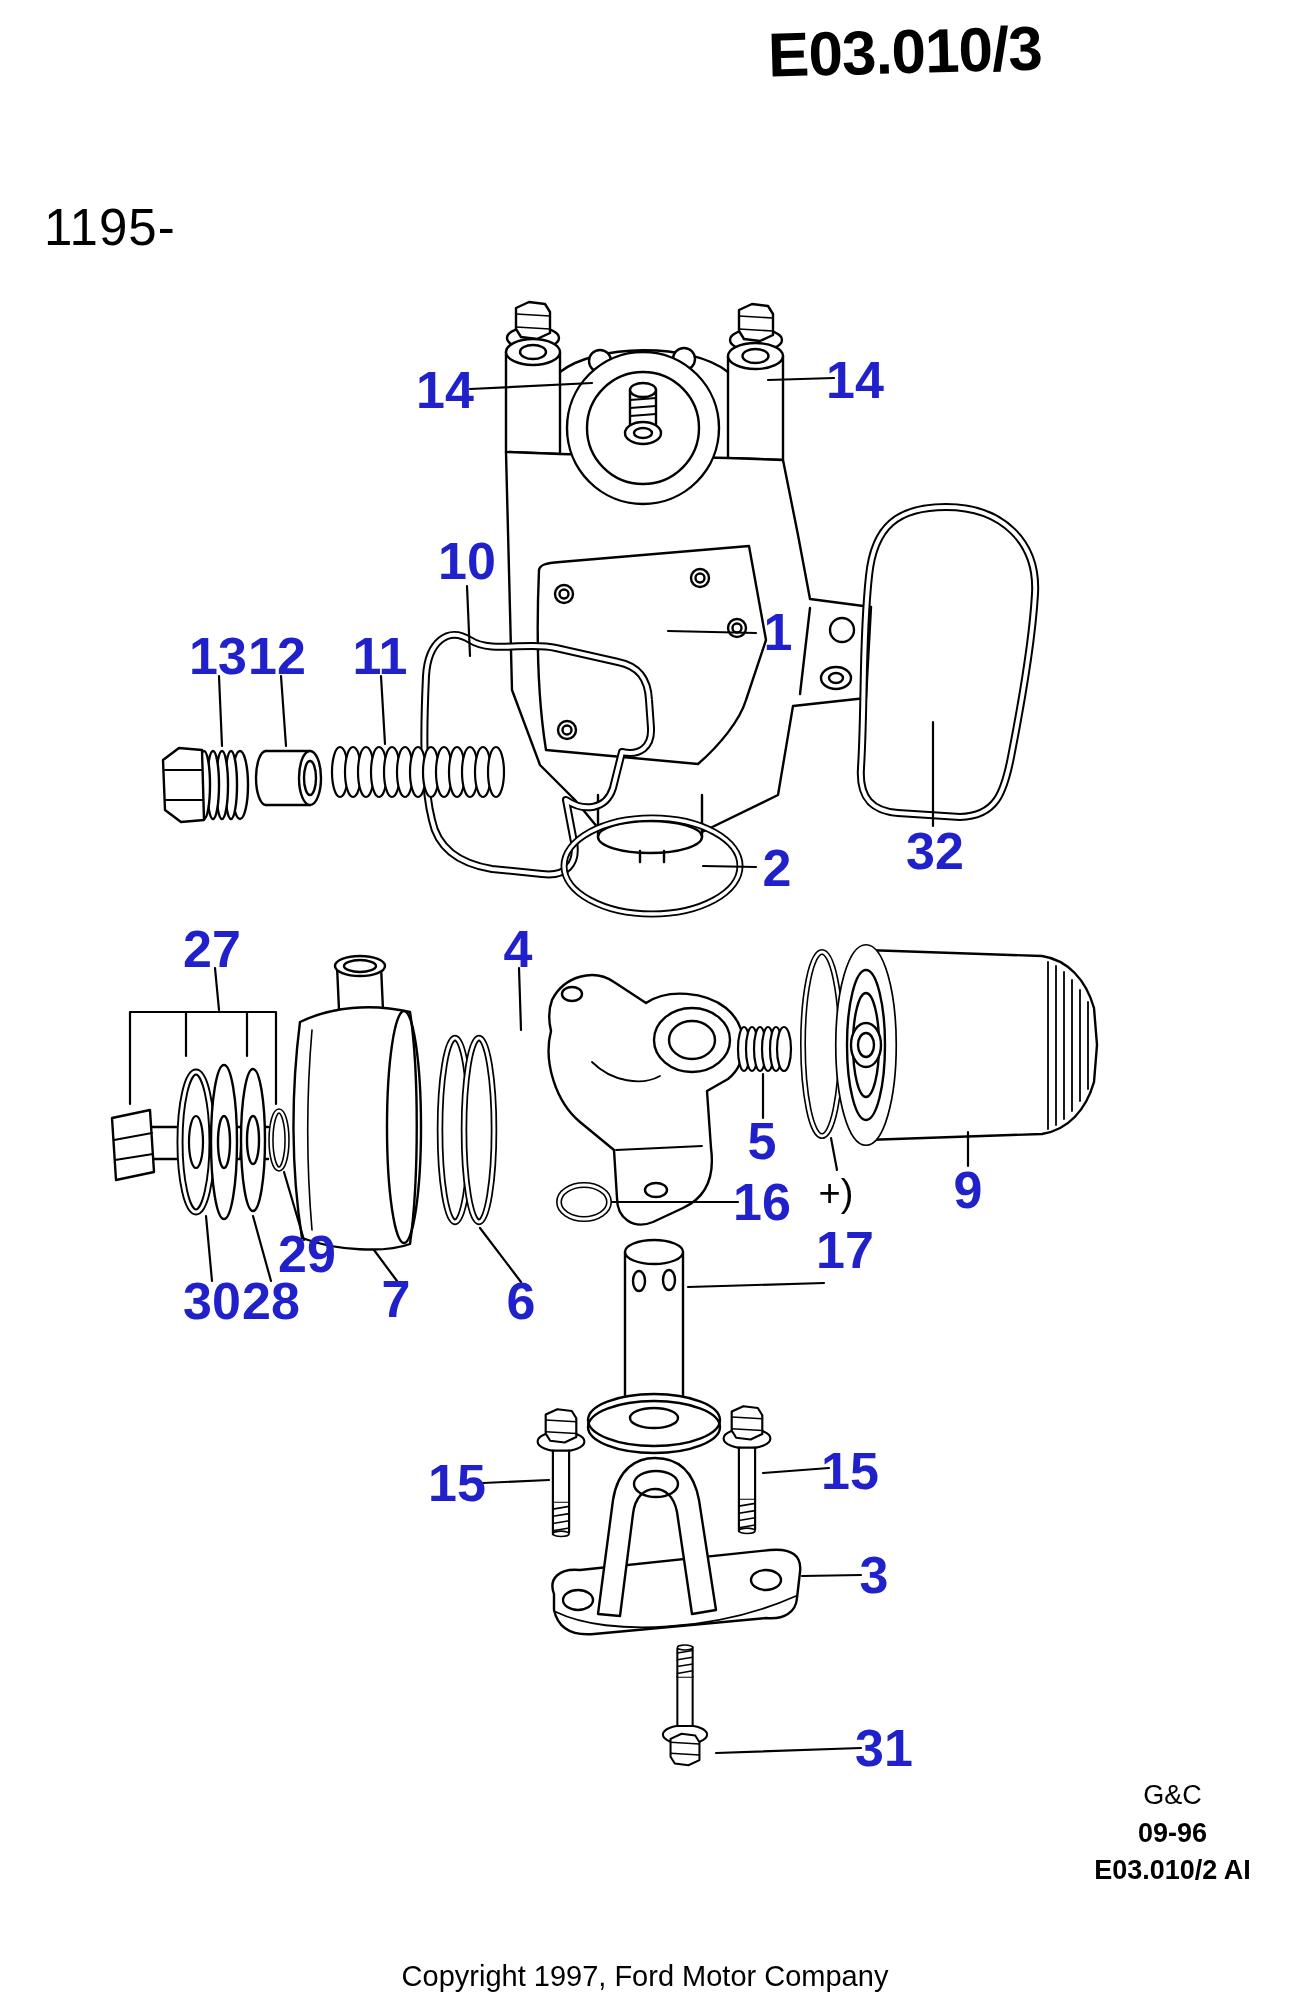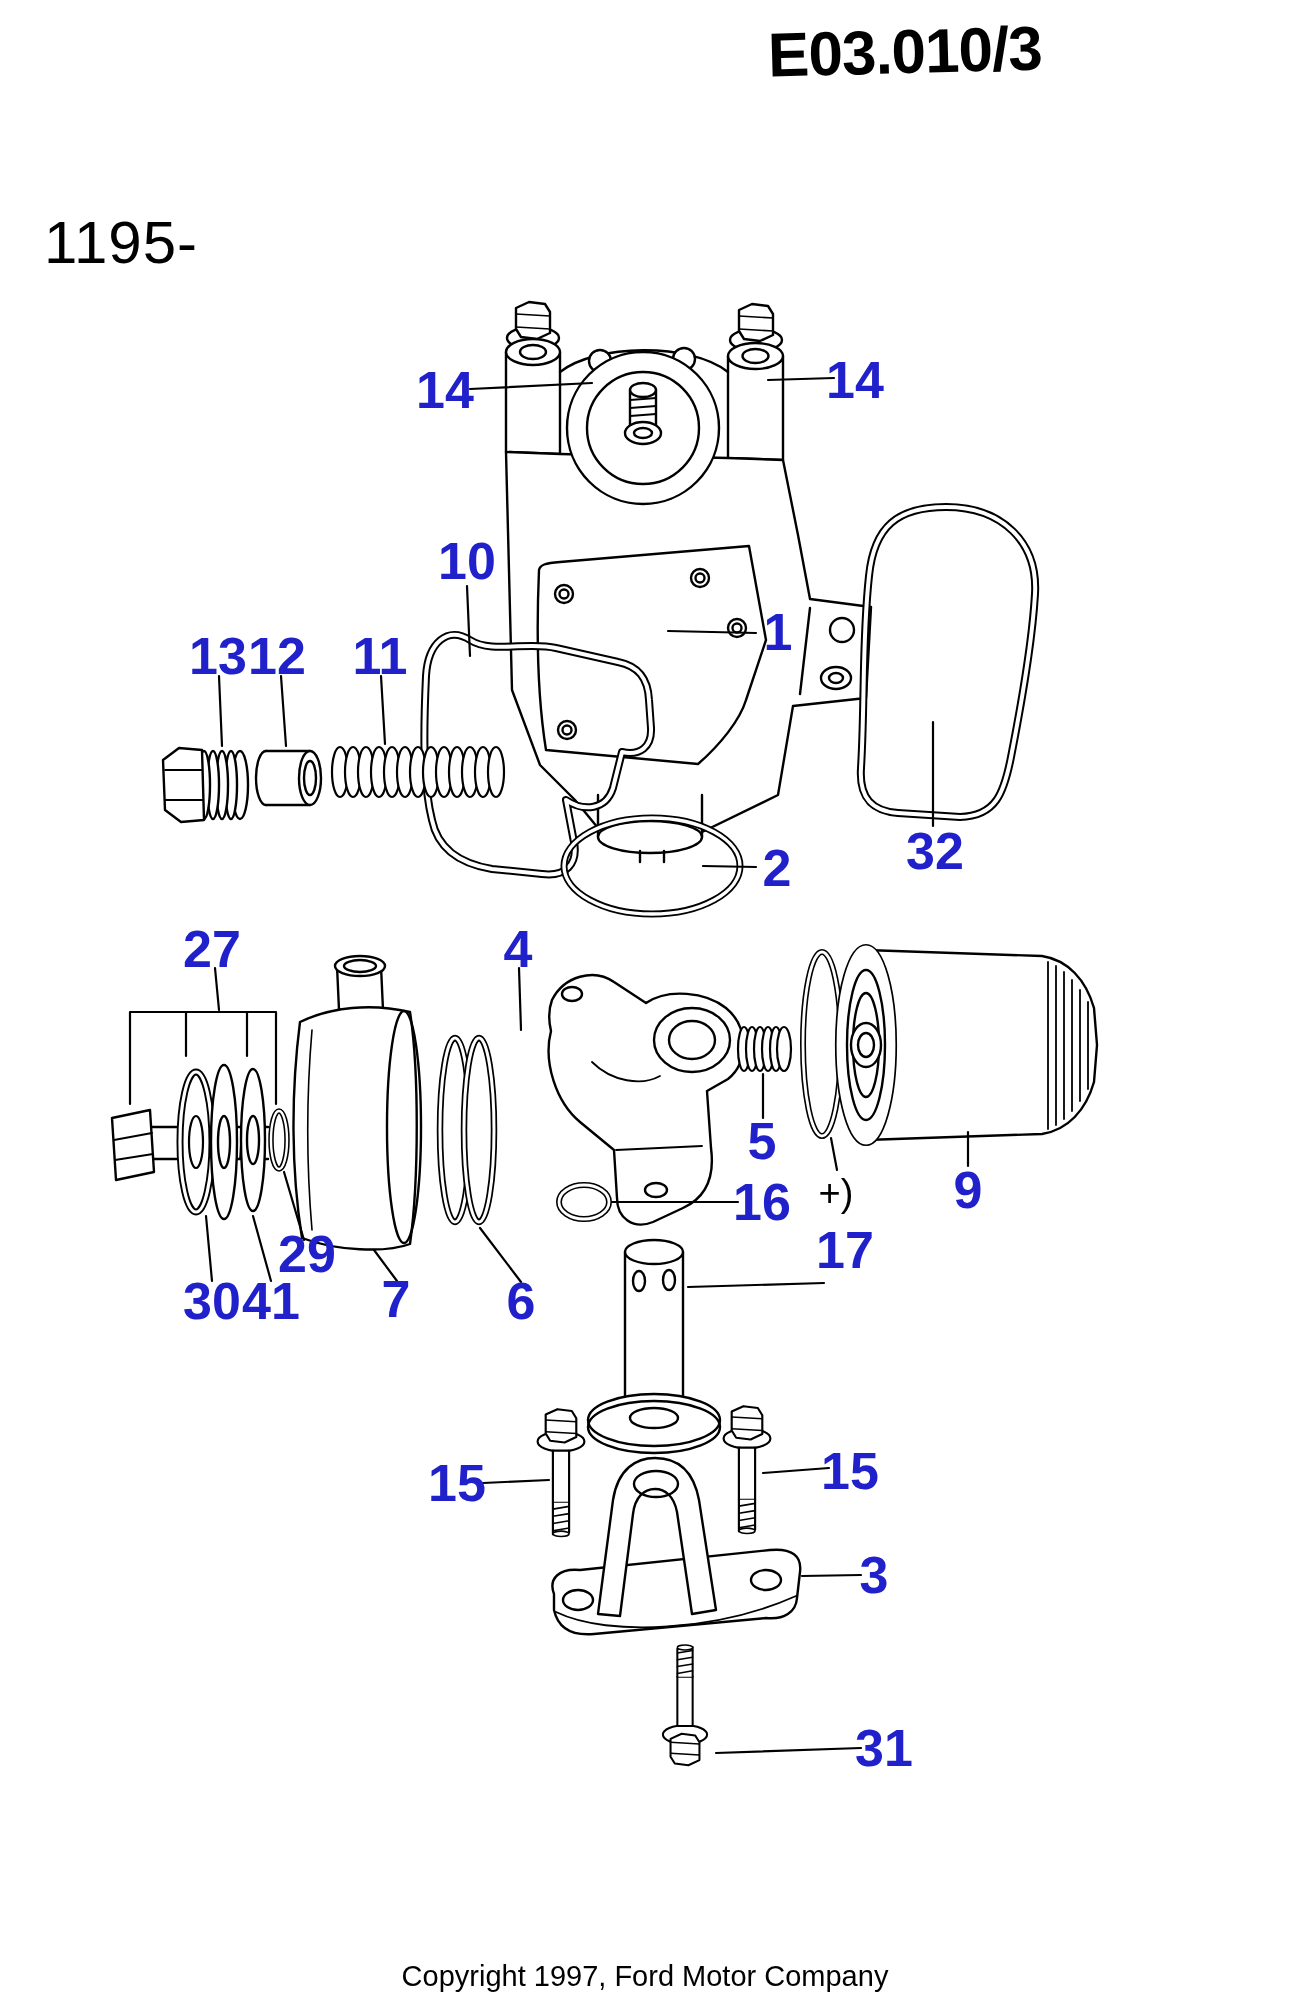--- a/index.html
+++ b/index.html
@@ -2,21 +2,21 @@
 <html><head>
 <meta charset="utf-8">
 <style>
   html,body{margin:0;padding:0;background:#ffffff;}
   #page{position:relative;width:1290px;height:2000px;background:#ffffff;overflow:hidden;
         font-family:"Liberation Sans",sans-serif;}
   #art{position:absolute;left:0;top:0;z-index:1;}
   .txt{position:absolute;z-index:2;white-space:nowrap;color:#000;}
   #title-code{left:768px;top:16px;font-size:62px;font-weight:700;transform:rotate(-1.5deg);letter-spacing:-1px;}
   #model-code{left:44px;top:132px;font-size:45px;font-weight:400;letter-spacing:1px;}
-  #build-range{left:44px;top:208px;font-size:60px;font-weight:400;letter-spacing:1px;}
+  #build-range{left:44px;top:198px;font-size:51px;font-weight:400;letter-spacing:1px;}
   #stamp{left:1085px;top:1780px;width:175px;text-align:center;z-index:2;position:absolute;}
   #stamp .s1{font-size:27px;font-weight:400;margin-bottom:7px;}
   #stamp .s2{font-size:27px;font-weight:700;margin-bottom:6px;}
   #stamp .s3{font-size:27px;font-weight:700;}
   #copyright{left:0;top:1960px;width:1290px;text-align:center;font-size:29px;font-weight:400;}
   .co{position:absolute;z-index:2;transform:translate(-50%,-50%);
       font-family:"Liberation Sans",sans-serif;font-size:52px;font-weight:700;color:#2121cc;white-space:nowrap;}
   .note{position:absolute;z-index:2;transform:translate(-50%,-50%);
         font-family:"Liberation Sans",sans-serif;font-size:38px;font-weight:400;color:#000;white-space:nowrap;}
 </style>
@@ -277,21 +277,26 @@
   <div class="co" style="left:762px;top:1141px">5</div>
   <div class="co" style="left:762px;top:1202px">16</div>
   <div class="note" style="left:836px;top:1193px">+)</div>
   <div class="co" style="left:968px;top:1190px">9</div>
   <div class="co" style="left:845px;top:1250px">17</div>
   <div class="co" style="left:457px;top:1483px">15</div>
   <div class="co" style="left:850px;top:1471px">15</div>
   <div class="co" style="left:874px;top:1575px">3</div>
   <div class="co" style="left:884px;top:1748px">31</div>
   <div class="co" style="left:212px;top:1301px">30</div>
-  <div class="co" style="left:271px;top:1301px">41</div>
+  <div class="co" style="left:271px;top:1301px">28</div>
   <div class="co" style="left:307px;top:1254px">29</div>
   <div class="co" style="left:396px;top:1299px">7</div>
   <div class="co" style="left:521px;top:1301px">6</div>
 
+  <div id="stamp">
+    <div class="s1">G&amp;C</div>
+    <div class="s2">09-96</div>
+    <div class="s3">E03.010/2 AI</div>
+  </div>
 
   <div class="txt" id="copyright">Copyright 1997, Ford Motor Company</div>
 
 </div>
 
 </body></html>

